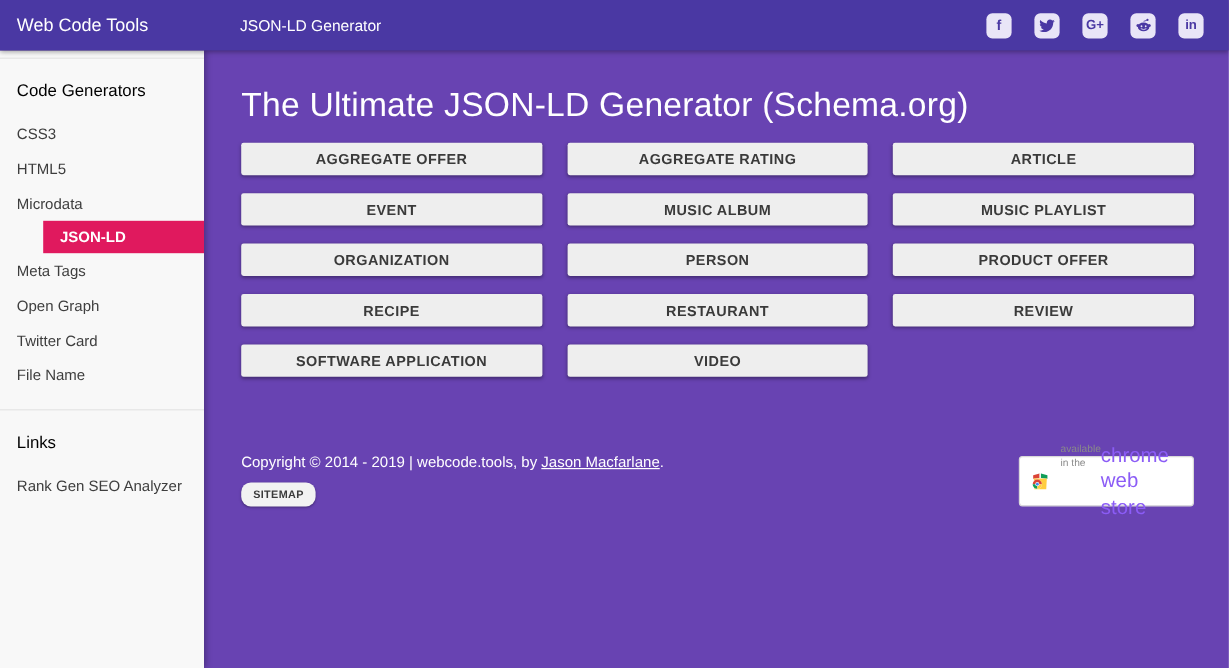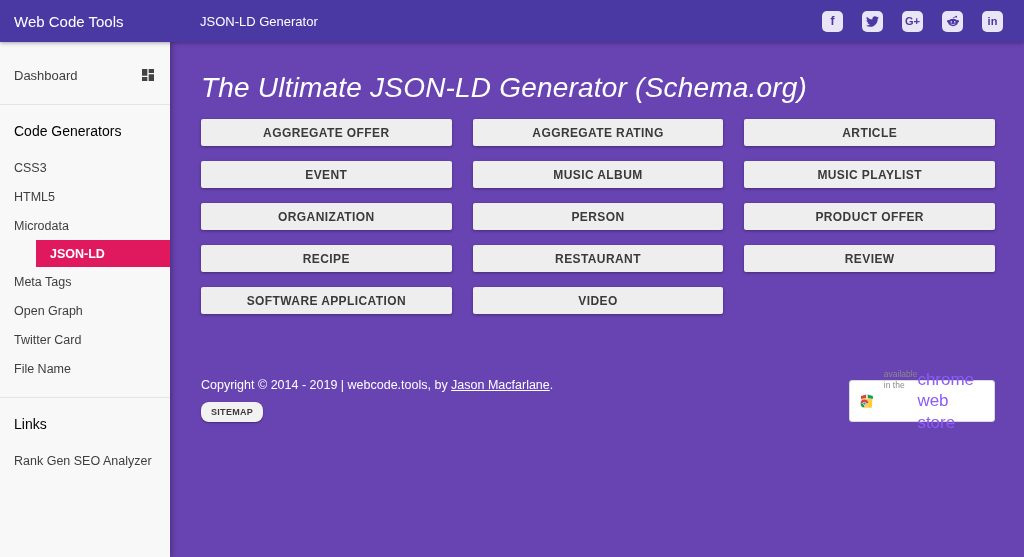--- a/index.html
+++ b/index.html
@@ -24,21 +24,21 @@
   .dash-row { display: flex; align-items: center; justify-content: space-between; padding: 0 14px;
               height: 46px; margin-top: 10px; cursor: pointer; font-size: 13px; color: #3E3E3E; }
   .divider { height: 1px; background: #E4E4E4; margin: 6px 0; }
   .side-heading { padding: 0 14px; margin: 18px 0 14px; font-size: 14px; color: #000000; }
   .side-item { height: 29px; display: flex; align-items: center; padding: 0 14px; font-size: 12.5px;
                color: #3E3E3E; cursor: pointer; }
   .side-item.active { background: #E0195E; color: #ffffff; font-weight: bold; height: 27px; margin-left: 36px; }
 
   
   .main { position: absolute; top: 42px; left: 170px; right: 0; bottom: 0; padding: 0 29px 0 31px; }
-  .title { color: #ffffff; font-size: 28px; font-weight: 400; margin: 30px 0 4px; letter-spacing: 0.2px; font-style: italic; }
+  .title { color: #ffffff; font-size: 28px; font-weight: 400; margin: 30px 0 4px; letter-spacing: 0.2px; }
   .grid { margin-top: 15px; display: grid; grid-template-columns: repeat(3, 1fr);
           column-gap: 21px; row-gap: 15px; }
   .schema-btn { height: 27px; background: #EEEEEE; border: none; border-radius: 2px; font-size: 12px;
                 font-weight: bold; color: #3A3A3A; letter-spacing: 0.4px; text-transform: uppercase;
                 box-shadow: 0 1px 3px rgba(0,0,0,0.35); cursor: pointer; font-family: inherit; }
 
   
   .footer { margin-top: 64px; display: flex; justify-content: space-between; align-items: flex-end; }
   .copyright { color: #ffffff; font-size: 12.5px; }
   .copyright .author-link { color: #ffffff; text-decoration: underline; cursor: pointer; }
@@ -83,26 +83,20 @@
           <path d="M8.5 17.2 Q12 19.6 15.5 17.2" stroke="#E9E5F7" stroke-width="1.2" fill="none" stroke-linecap="round"></path>
         </svg>
       </div>
       <div class="social">
         <span style="font-size:11px">in</span>
       </div>
     </div>
   </div>
 
   <div class="sidebar">
-    <div class="dash-row">
-      <span>Dashboard</span>
-      <svg width="16" height="16" viewBox="0 0 24 24" fill="#424242">
-          <path d="M3 13h8V3H3v10zm0 8h8v-6H3v6zm10 0h8V11h-8v10zm0-18v6h8V3h-8z"></path>
-        </svg>
-    </div>
     <div class="divider"></div>
 
     <div class="side-heading">Code Generators</div>
     <div class="side-item">CSS3</div>
     <div class="side-item">HTML5</div>
     <div class="side-item">Microdata</div>
     <div class="side-item active">JSON-LD</div>
     <div class="side-item">Meta Tags</div>
     <div class="side-item">Open Graph</div>
     <div class="side-item">Twitter Card</div>

